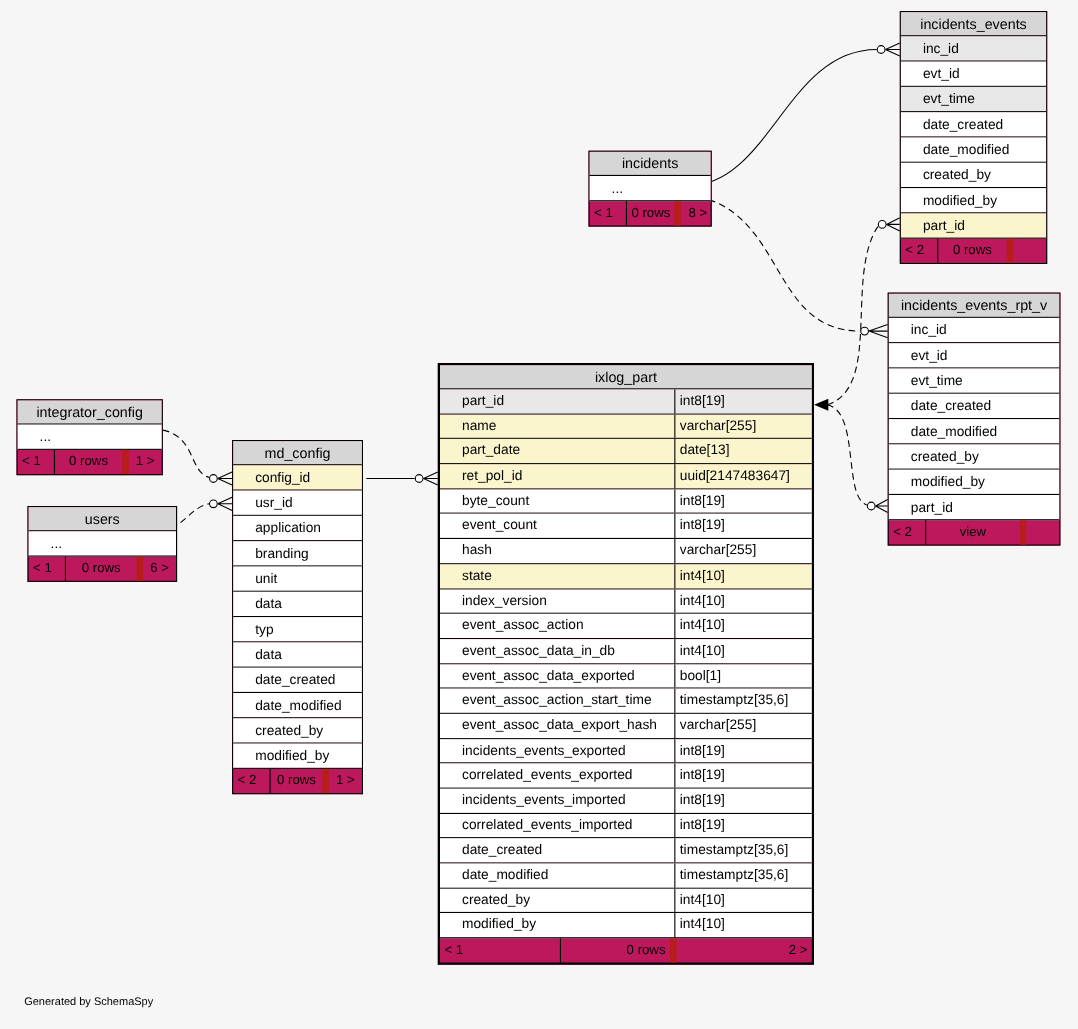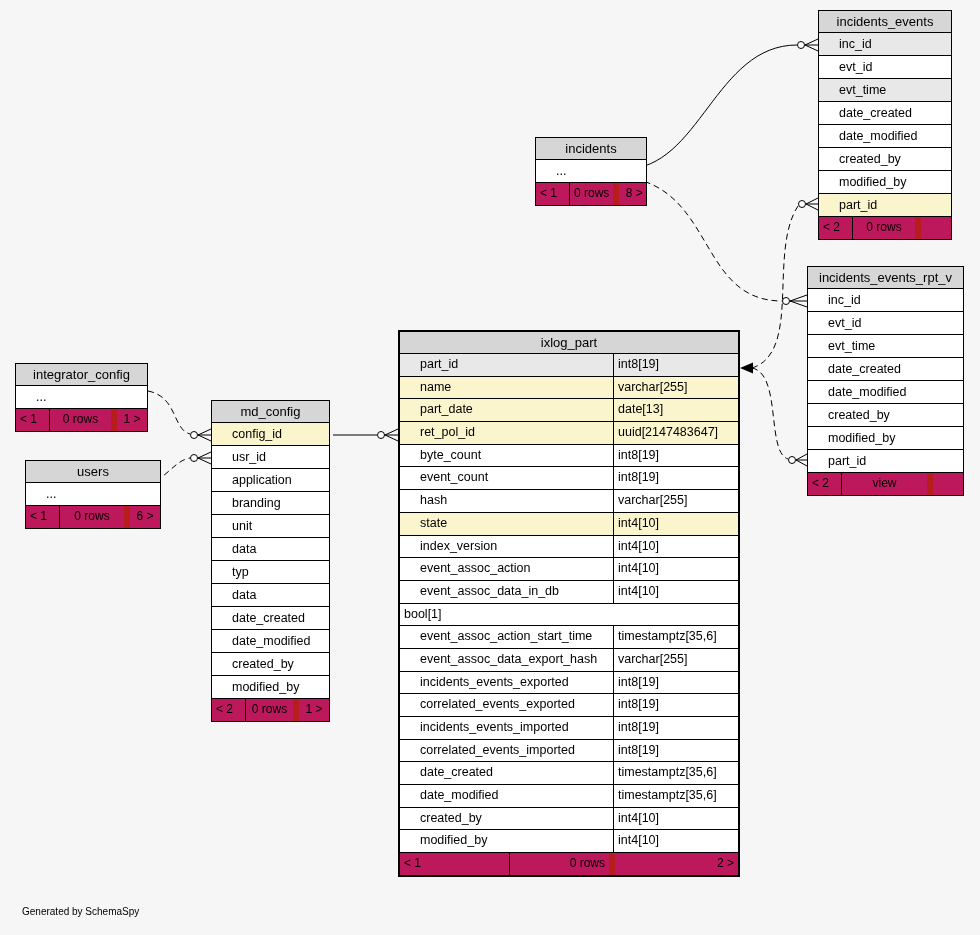--- a/index.html
+++ b/index.html
@@ -221,20 +221,21 @@
     </div>
     <div class="trow">
       <span class="cname">event_assoc_action</span>
       <span class="ctype">int4[10]</span>
     </div>
     <div class="trow">
       <span class="cname">event_assoc_data_in_db</span>
       <span class="ctype">int4[10]</span>
     </div>
     <div class="trow">
+      <span class="cname">event_assoc_data_exported</span>
       <span class="ctype">bool[1]</span>
     </div>
     <div class="trow">
       <span class="cname">event_assoc_action_start_time</span>
       <span class="ctype">timestamptz[35,6]</span>
     </div>
     <div class="trow">
       <span class="cname">event_assoc_data_export_hash</span>
       <span class="ctype">varchar[255]</span>
     </div>

